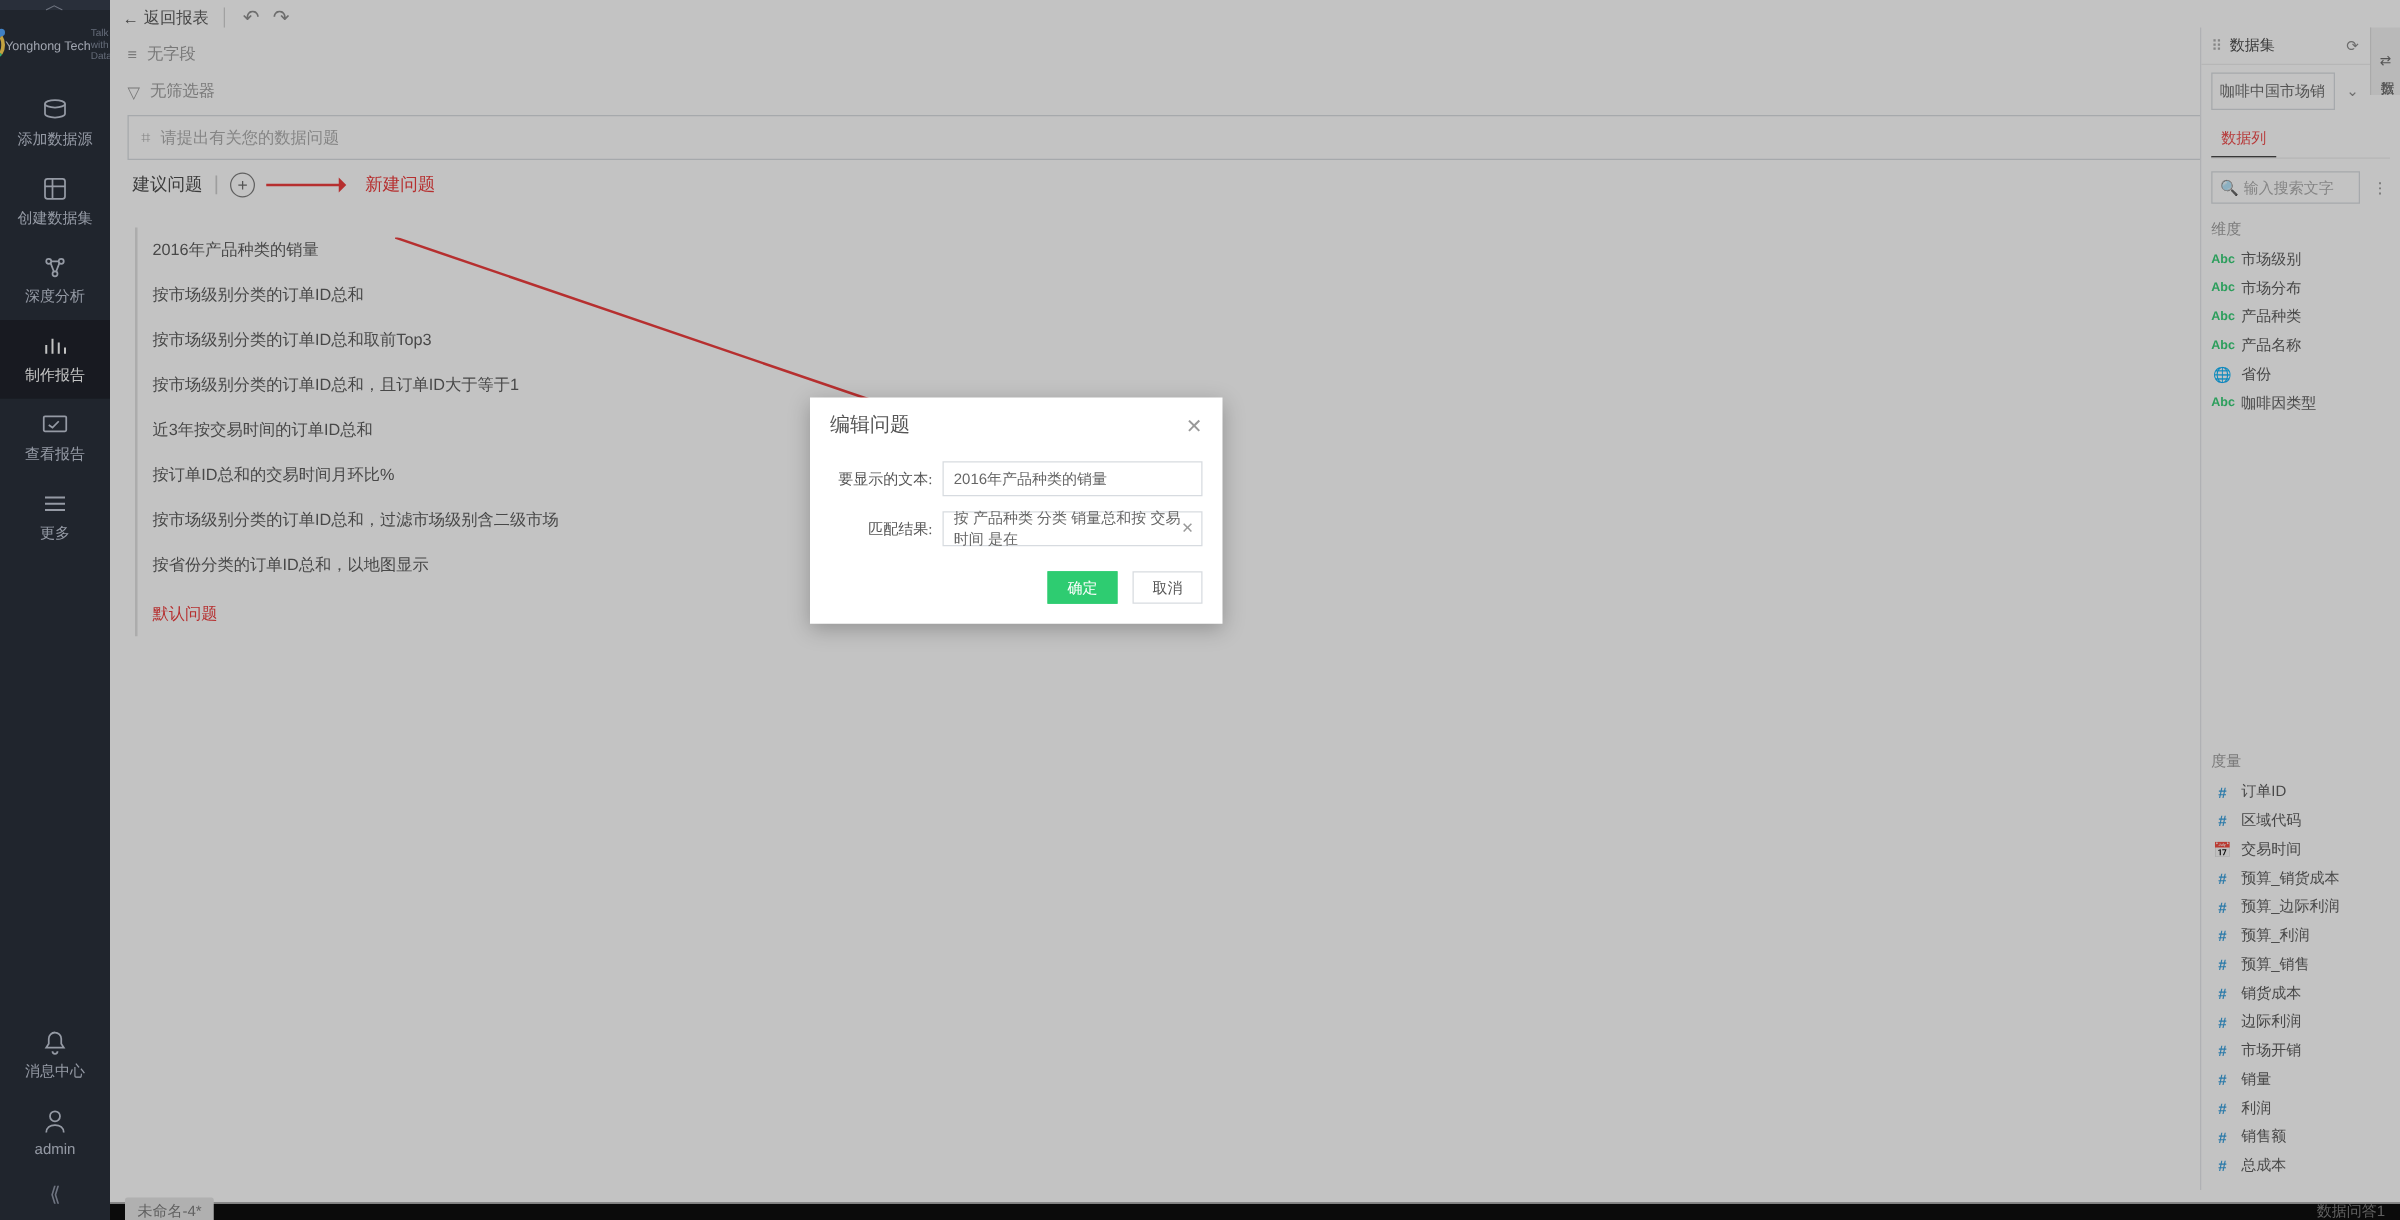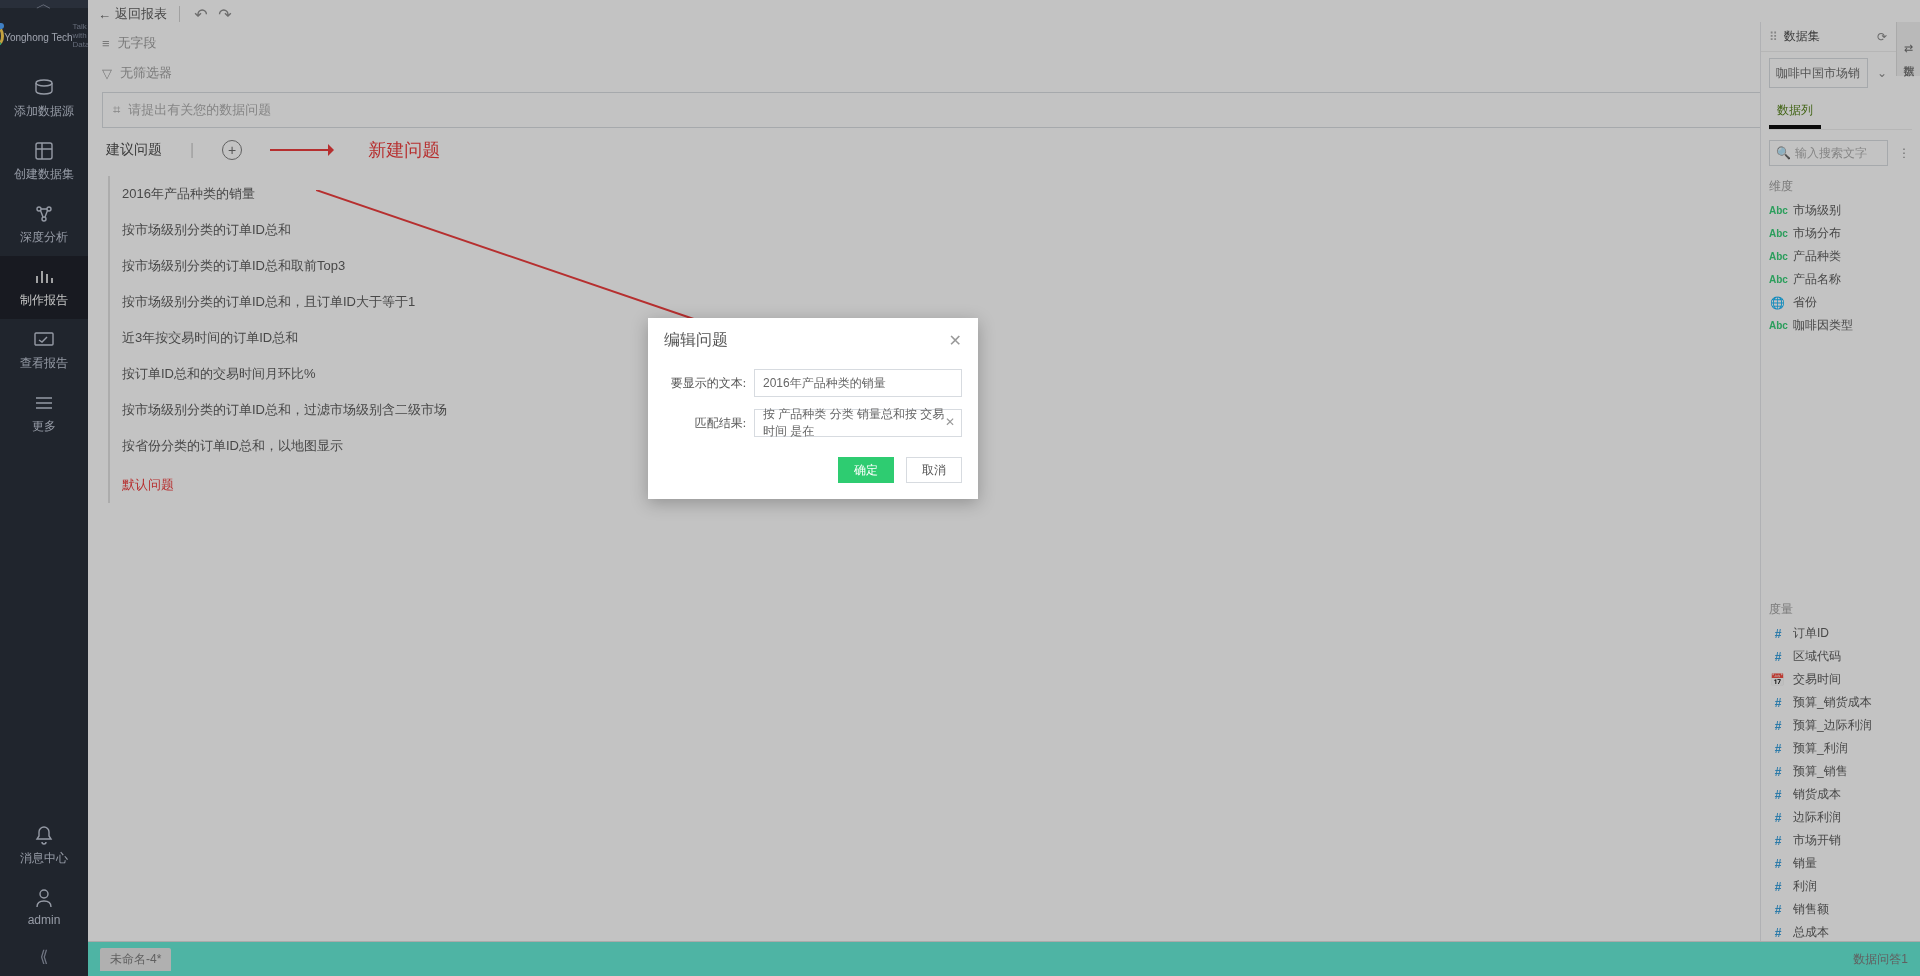--- a/index.html
+++ b/index.html
@@ -26,52 +26,52 @@
     .topbar { height:28px; display:flex; align-items:center; padding:0 10px; color:#555; gap:6px; }
     .topbar .back { display:flex; align-items:center; gap:4px; cursor:pointer; font-size:13px;}
     .vdiv { width:1px; height:16px; background:#d0d0d0; margin:0 6px;}
     .tb-ic{ width:18px; height:18px; display:flex; align-items:center; justify-content:center; color:#888;}
     
     .filterbar { height:30px; display:flex; align-items:center; padding:0 14px; color:#999; font-size:13px; gap:8px;}
     
     .qinput { margin:4px 14px 10px 14px; height:36px; border:1px solid #d7dbe0; display:flex; align-items:center; padding:0 10px; color:#aaa; font-size:13px; gap:8px;}
     
     .sugg { margin:8px 0 0 18px; width:700px; }
-    .sugg .hdr { display:flex; align-items:center; gap:28px; margin-bottom:14px;}
+    .sugg .hdr { display:flex; align-items:center; gap:9px; margin-bottom:24px;}
     .sugg .hdr .title { font-size:14px; color:#444; }
     .sugg .hdr .add { width:20px;height:20px;border:1.2px solid #777;border-radius:50%;display:flex;align-items:center;justify-content:center;color:#666;font-size:14px;line-height:1;}
     .sugg .arrow { width:70px; height:10px; position:relative; }
     .sugg .arrow::before{content:"";position:absolute;left:0;top:4px;width:60px;height:2px;background:#e33;}
     .sugg .arrow::after{content:"";position:absolute;right:0;top:-1px;border:6px solid transparent;border-left-color:#e33;}
-    .sugg .newq { color:#e33; font-size:18px;font-family:Liberation Serif, serif; }
+    .sugg .newq { color:#e33; font-size:14px;font-family:Liberation Serif, serif; }
     .sugg .list { border-left:2px solid #e0e0e0; margin-left:2px; }
     .sugg .item { padding:9px 0 9px 12px; font-size:13px; color:#555; cursor:pointer;}
     .sugg .item.default { color:#e33; padding-top:12px;}
     
     .diag-arrow { position:absolute; left:228px; top:190px; z-index:40; pointer-events:none;}
     
     .rpanel { position:absolute; right:0; top:22px; width:160px; height:930px; background:#fff; border-left:1px solid #e5e7eb; display:flex; flex-direction:column; font-size:12px; color:#555;}
     .rpanel .head { display:flex; align-items:center; height:30px; padding:0 8px; gap:6px; border-bottom:1px solid #eee;}
     .rpanel .head .t { flex:1; color:#444;}
     .rpanel .ic16{width:16px;height:16px;display:flex;align-items:center;justify-content:center;color:#888;cursor:pointer;}
     .rpanel .dsrow{display:flex;align-items:center;padding:6px 8px;gap:6px;}
     .rpanel .dsrow .sel{flex:1;border:1px solid #d7dbe0;height:30px;display:flex;align-items:center;padding:0 6px;color:#666;overflow:hidden;white-space:nowrap;}
-    .rpanel .tab{padding:6px 8px;border-bottom:4px solid #000000;color:#4d7c0f;width:fit-content;margin:2px 8px 0 8px;}
+    .rpanel .tab{padding:6px 8px;border-bottom:1px solid #000000;color:#ef4444;width:fit-content;margin:2px 8px 0 8px;}
     .rpanel .tabline{height:1px;background:#eee;margin:0 8px 6px 8px;}
     .rpanel .search{margin:4px 8px;border:1px solid #d7dbe0;height:26px;display:flex;align-items:center;padding:0 6px;color:#aaa;gap:4px;}
     .rpanel .section{padding:8px 8px 4px 8px;color:#999;}
     .rpanel .field{display:flex;align-items:center;padding:3px 8px;gap:6px;}
     .rpanel .abc{color:#2ecc71;font-size:10px;font-weight:bold;width:18px;}
     .rpanel .hash{color:#2e9bdc;font-weight:bold;width:18px;text-align:center;}
     .rpanel .globe{color:#2ecc71;width:18px;text-align:center;}
     .rpanel .cal{color:#999;width:18px;text-align:center;}
     
     .edgebtn{position:absolute;right:0;top:22px;width:24px;height:54px;background:#f2f2f2;border-left:1px solid #ddd;display:flex;flex-direction:column;align-items:center;justify-content:center;font-size:11px;color:#666;gap:2px;z-index:10;}
     
-    .status{position:absolute;left:88px;bottom:0;right:0;height:35px;background:#5eead4;border-top:1px solid #ddd;display:flex;align-items:center;justify-content:space-between;padding:0 12px;font-size:12px;color:#777;}
+    .status{position:absolute;left:88px;bottom:0;right:0;height:14px;background:#000000;border-top:1px solid #ddd;display:flex;align-items:center;justify-content:space-between;padding:0 12px;font-size:12px;color:#777;}
     .status .tab{background:#e5e5e5;padding:3px 10px;border-radius:2px 2px 0 0;}
     
     .modal{position:absolute;left:648px;top:318px;width:330px;background:#fff;box-shadow:0 4px 16px rgba(0,0,0,.25);z-index:100;}
     .modal .mh{display:flex;align-items:center;justify-content:space-between;padding:12px 16px;font-size:16px;color:#555;}
     .modal .mh .x{cursor:pointer;color:#999;}
     .modal .row{display:flex;align-items:center;padding:6px 16px;gap:8px;font-size:12px;color:#555;}
     .modal .row label{width:82px;text-align:right;font-family:Liberation Serif, serif;}
     .modal .row .ip{flex:1;border:1px solid #d7dbe0;height:28px;display:flex;align-items:center;padding:0 8px;color:#666;position:relative;}
     .modal .row .ip .clr{position:absolute;right:6px;top:5px;color:#999;cursor:pointer;}
     .modal .ft{display:flex;justify-content:flex-end;gap:12px;padding:14px 16px 16px;text-align:center;}

